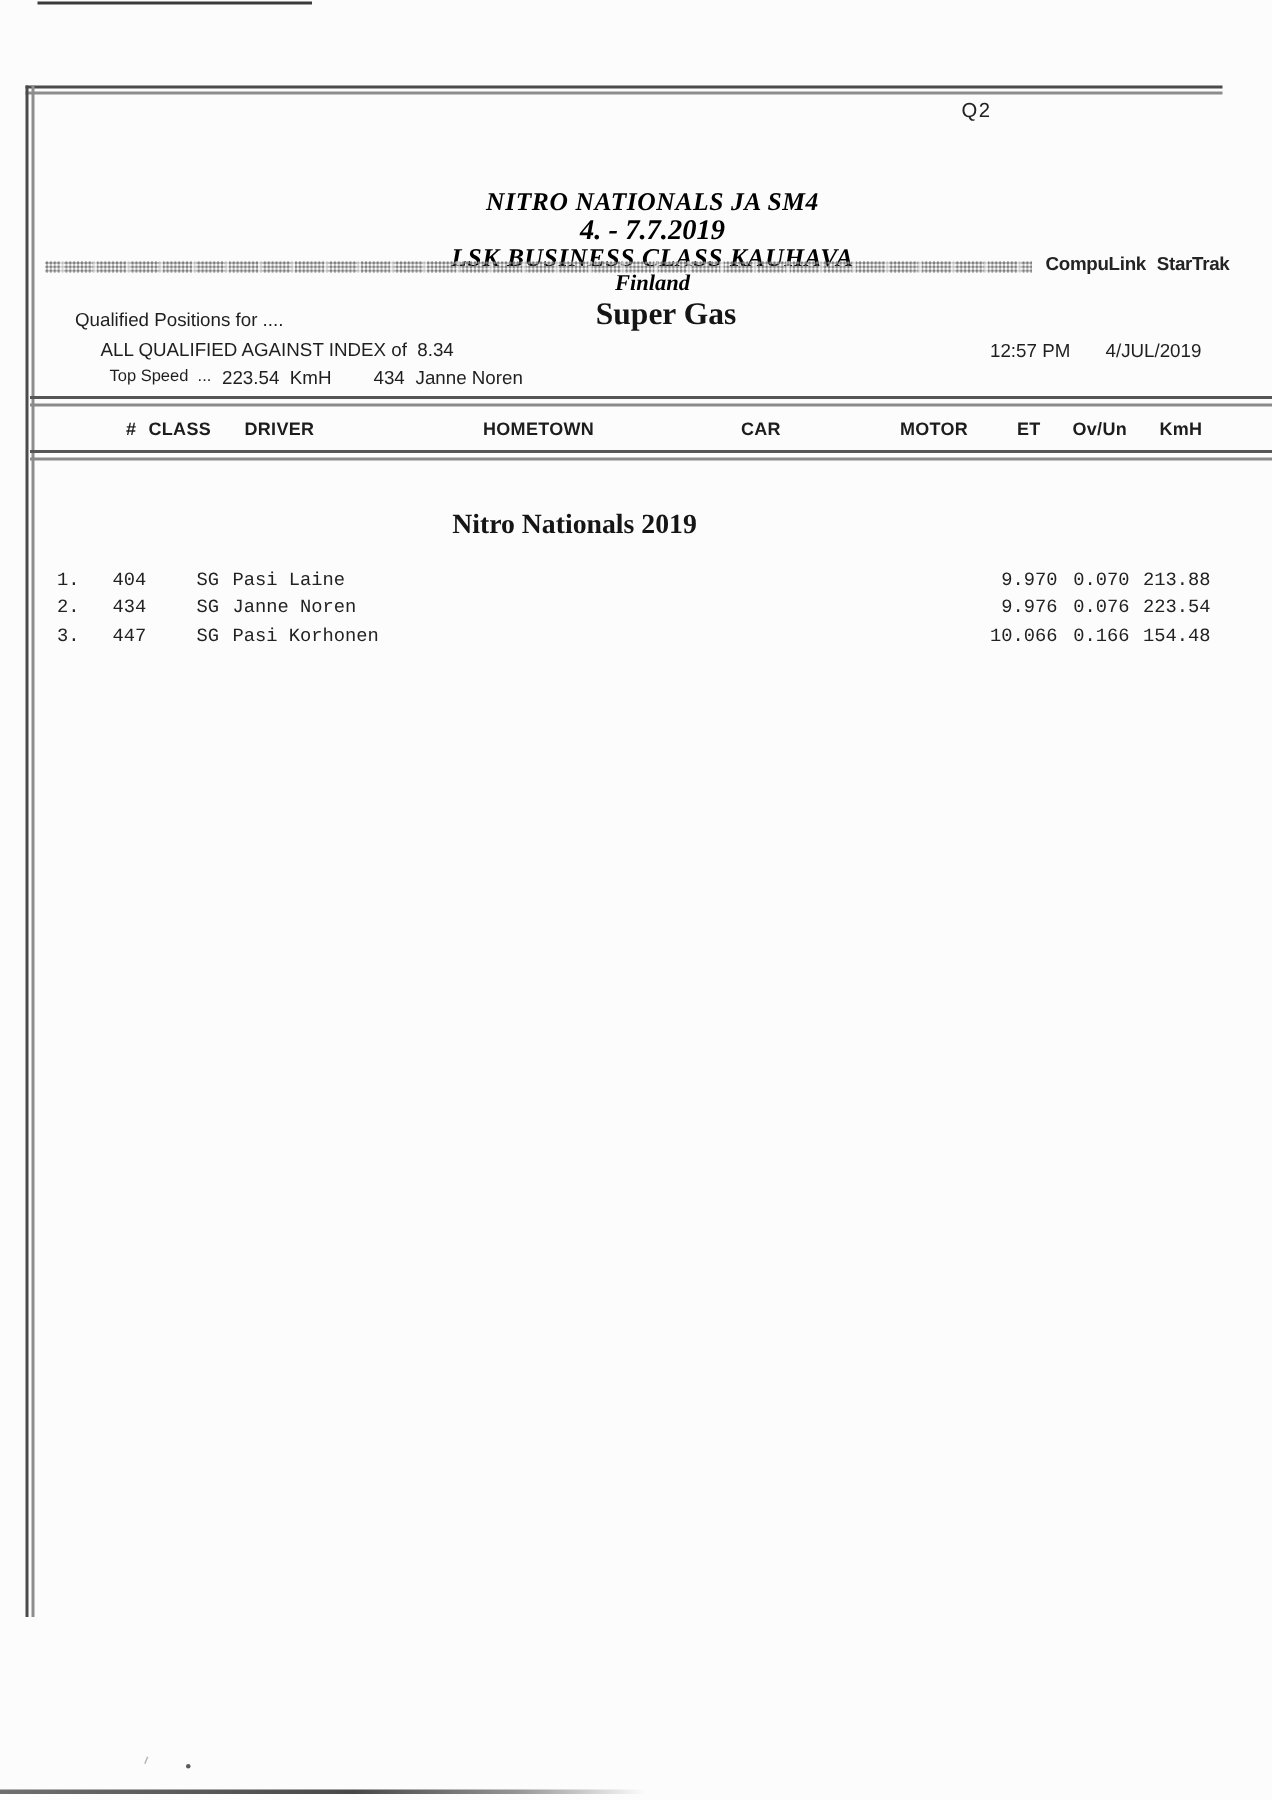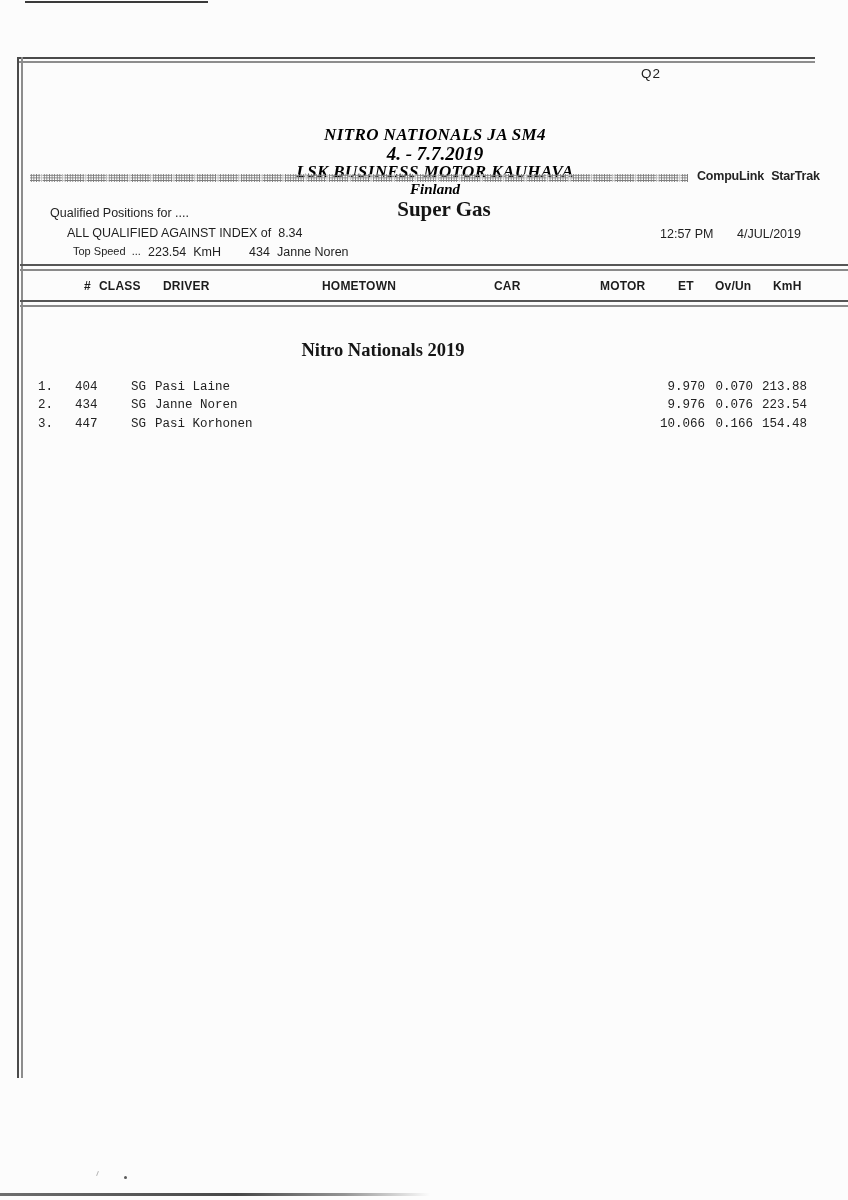--- a/index.html
+++ b/index.html
@@ -77,21 +77,21 @@
 <div class="page">
 
   <div class="abs scan-top-line"></div>
   <div class="abs frame-top"></div>
   <div class="abs frame-left"></div>
 
   <div class="abs round-label">Q2</div>
   <div class="abs title-block">
     <div class="title-line1">NITRO NATIONALS JA SM4</div>
     <div class="title-line2">4. - 7.7.2019</div>
-    <div class="title-line3">LSK BUSINESS MOTOR KAUHAVA</div>
+    <div class="title-line3">LSK BUSINESS CLASS KAUHAVA</div>
     <div class="title-line4">Finland</div>
   </div>
 
   <div class="abs dotband"></div>
   <div class="abs brand-label">CompuLink StarTrak</div>
 
   <div class="abs qual-label">Qualified Positions for ....</div>
   <div class="abs category-title">Super Gas</div>
   <div class="abs index-note pre">ALL QUALIFIED AGAINST INDEX of  8.34</div>
   <div class="abs print-time">12:57 PM</div>

